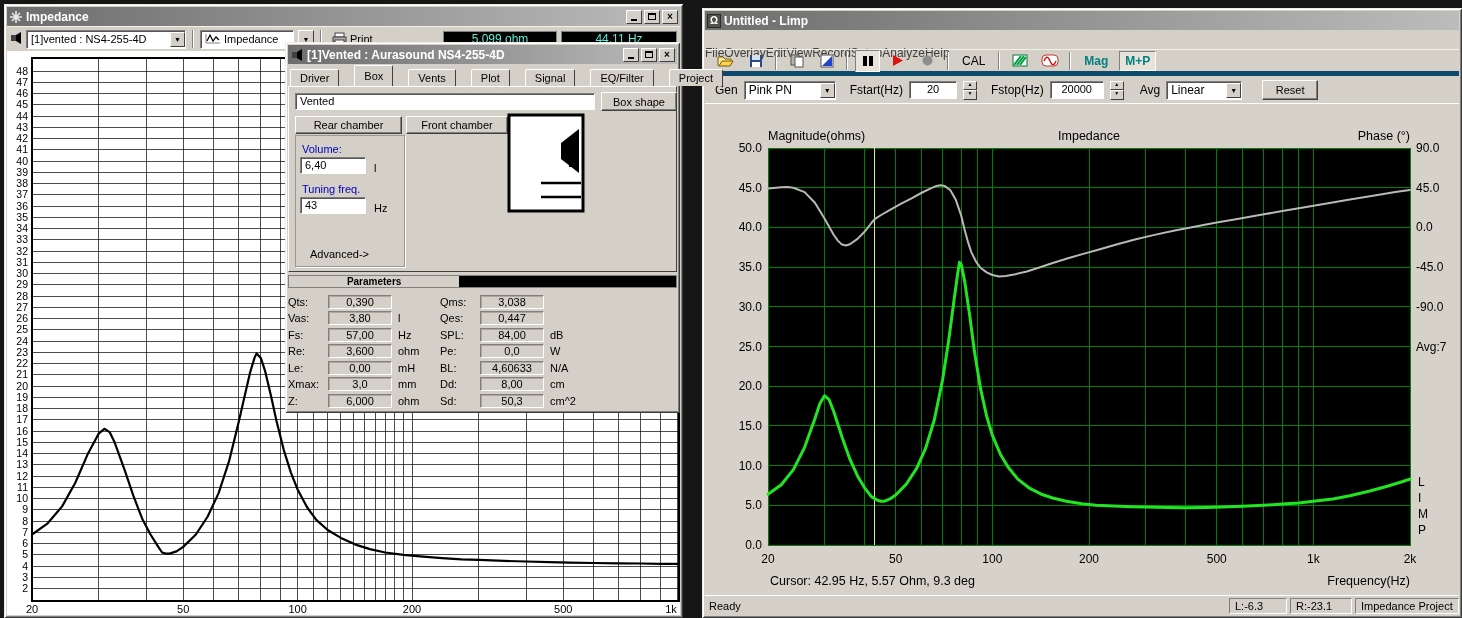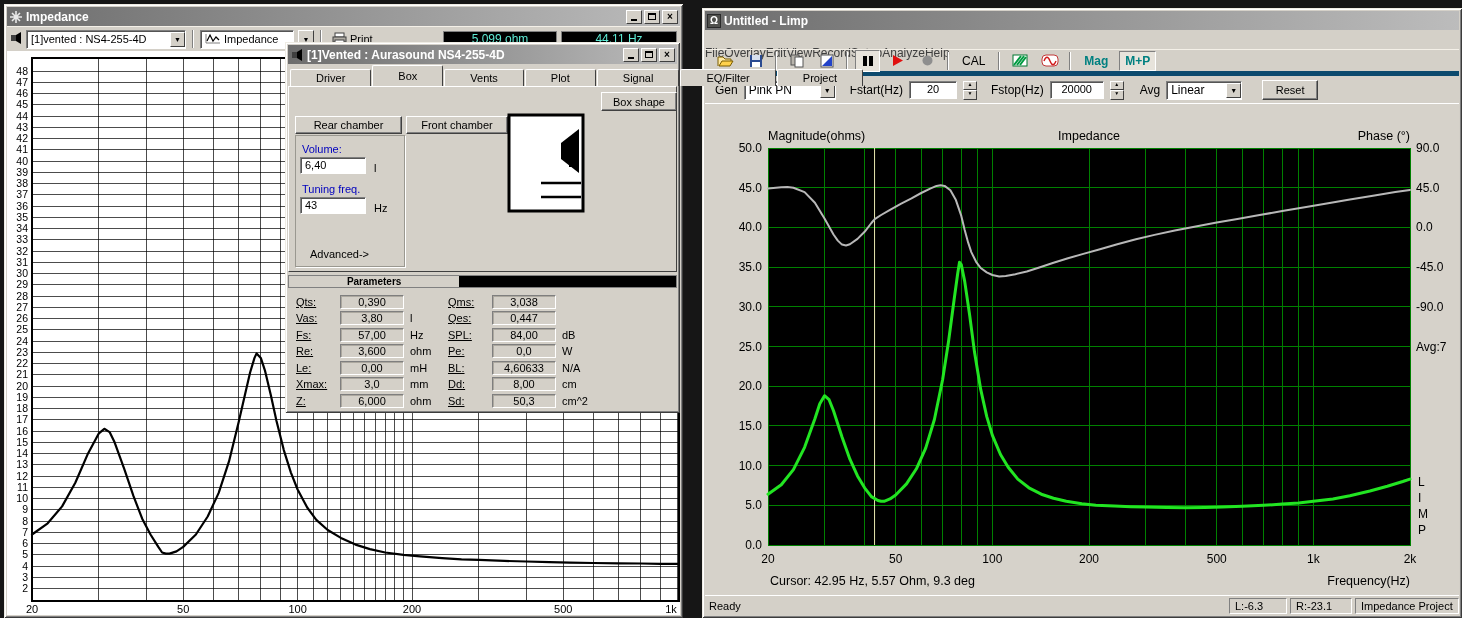--- a/index.html
+++ b/index.html
@@ -32,39 +32,39 @@
              font-size:7px;color:#000;flex:0 0 auto;margin-left:auto;}
   .combo-btn.standalone{width:16px;height:19px;margin-left:0;}
   .vsep{width:2px;height:18px;border-left:1px solid #808080;border-right:1px solid #fff;margin:0 2px;}
   .flatbtn{display:flex;align-items:center;gap:3px;padding:2px 4px;background:transparent;border:none;
            font-size:11px;font-family:inherit;}
   .lcd{height:17px;background:#000;color:#5eead4;font-size:12px;display:flex;align-items:center;
        justify-content:center;border:1px solid #808080;}
   .chartarea{position:absolute;left:3px;right:3px;top:47px;bottom:3px;background:#fff;overflow:hidden;}
   
   .tabstrip{position:absolute;left:3px;right:3px;top:23px;height:21px;display:flex;align-items:flex-end;padding-left:2px;}
-  .tab{height:17px;line-height:16px;padding:0 25px;font-size:11px;background:#d4d0c8;
+  .tab{height:17px;line-height:16px;padding:0 9px;font-size:11px;background:#d4d0c8;
        border:1px solid;border-color:#fff #404040 #d4d0c8 #fff;border-bottom:none;
-       margin-right:1px;border-radius:2px 2px 0 0;}
+       margin-right:15px;border-radius:2px 2px 0 0;}
   .tab.active{height:21px;line-height:20px;position:relative;z-index:2;font-weight:normal;text-align:right;}
   .tabpanel{position:absolute;left:3px;right:3px;top:44px;height:186px;
             border:1px solid;border-color:#fff #404040 #404040 #fff;}
   .sfield{background:#fff;border:1px solid;border-color:#7f7f7f #fff #fff #7f7f7f;
           box-shadow:inset 1px 1px 0 #555;font-size:11px;padding:1px 4px;line-height:13px;}
   .btn95{background:#d4d0c8;border:1px solid;border-color:#fff #404040 #404040 #fff;
          box-shadow:inset -1px -1px 0 #808080;font-size:11px;font-family:inherit;text-align:center;}
   .bluelbl{color:#0000be;font-size:11px;}
   .groupbox{position:absolute;border:1px solid #9a9890;box-shadow:1px 1px 0 #fff;}
   .paramcap{position:absolute;left:3px;right:3px;top:233px;height:13px;display:flex;border:1px solid #808080;}
   .paramcap-text{flex:0 0 44%;text-align:center;font-size:10px;font-weight:bold;line-height:12px;background:#d4d0c8;}
   .paramcap-black{flex:1;background:#000;}
   .params{position:absolute;left:3px;right:3px;top:248px;bottom:3px;display:flex;padding-top:4px;}
   .pcol{display:flex;flex-direction:column;gap:1px;}
   .prow{display:flex;align-items:center;height:15.5px;font-size:11px;}
-  .plabel{width:52px;padding-left:8px;text-decoration:underline;}
+  .plabel{width:40px;padding-left:0;}
   .pfield{width:64px;height:14px;line-height:13px;text-align:center;background:#d4d0c8;font-size:11px;
           border:1px solid;border-color:#7f7f7f #fff #fff #7f7f7f;box-shadow:inset 1px 1px 0 #aca89f;}
   .punit{margin-left:6px;}
   
   .menubar{position:absolute;left:3px;right:3px;top:22px;height:19px;display:flex;align-items:center;
            font-size:12px;color:#3f3f3f;}
   .menuitem{padding:0 0;margin-top:27px;}
   .rtoolbar{position:absolute;left:3px;right:3px;top:41px;height:27px;border-top:1px solid #f4f0e8;
             border-bottom:5px solid #0c4a6e;display:flex;align-items:center;gap:5px;padding-left:8px;}
   .tbtn{width:25px;height:22px;display:flex;align-items:center;justify-content:center;background:transparent;border:1px solid transparent;}
@@ -309,20 +309,21 @@
         <span class="tab">Driver</span>
         <span class="tab active">Box</span>
         <span class="tab">Vents</span>
         <span class="tab">Plot</span>
         <span class="tab">Signal</span>
         <span class="tab">EQ/Filter</span>
         <span class="tab">Project</span>
       </div>
 
     <div class="tabpanel">
+      <div class="sfield" style="position:absolute;left:6px;top:6px;width:300px;height:17px;">Vented</div>
       <button class="btn95" style="position:absolute;left:312px;top:5px;width:76px;height:19px;">Box shape</button>
       <button class="btn95" style="position:absolute;left:6px;top:29px;width:107px;height:18px;">Rear chamber</button>
       <button class="btn95" style="position:absolute;left:117px;top:29px;width:102px;height:18px;">Front chamber</button>
 
       <div class="groupbox" style="left:6px;top:48px;width:110px;height:132px;">
         <div class="bluelbl" style="position:absolute;left:6px;top:7px;">Volume:</div>
         <div class="sfield" style="position:absolute;left:4px;top:21px;width:66px;height:17px;">6,40</div>
         <span style="position:absolute;left:78px;top:26px;font-size:11px;">l</span>
         <div class="bluelbl" style="position:absolute;left:6px;top:47px;">Tuning freq.</div>
         <div class="sfield" style="position:absolute;left:4px;top:61px;width:66px;height:17px;">43</div>

